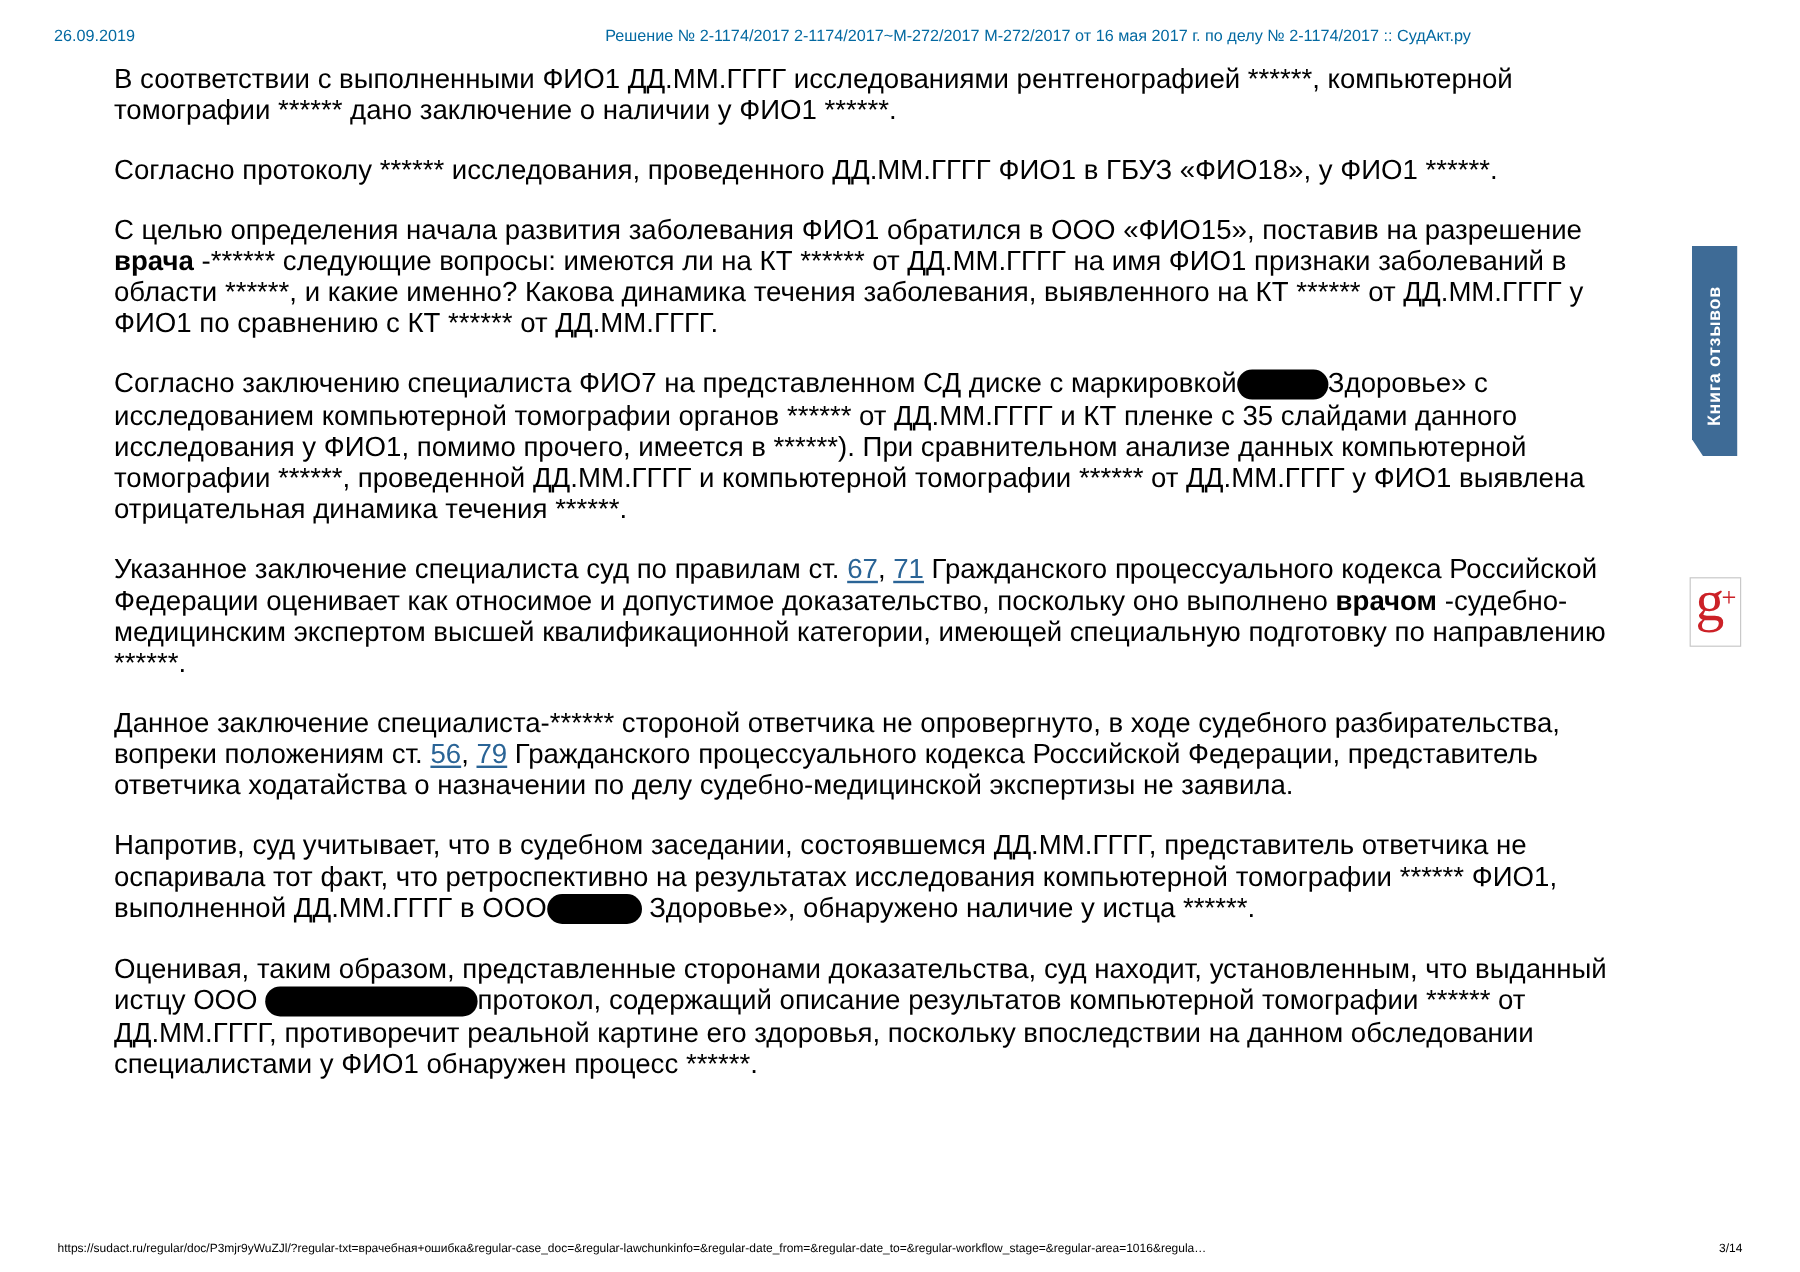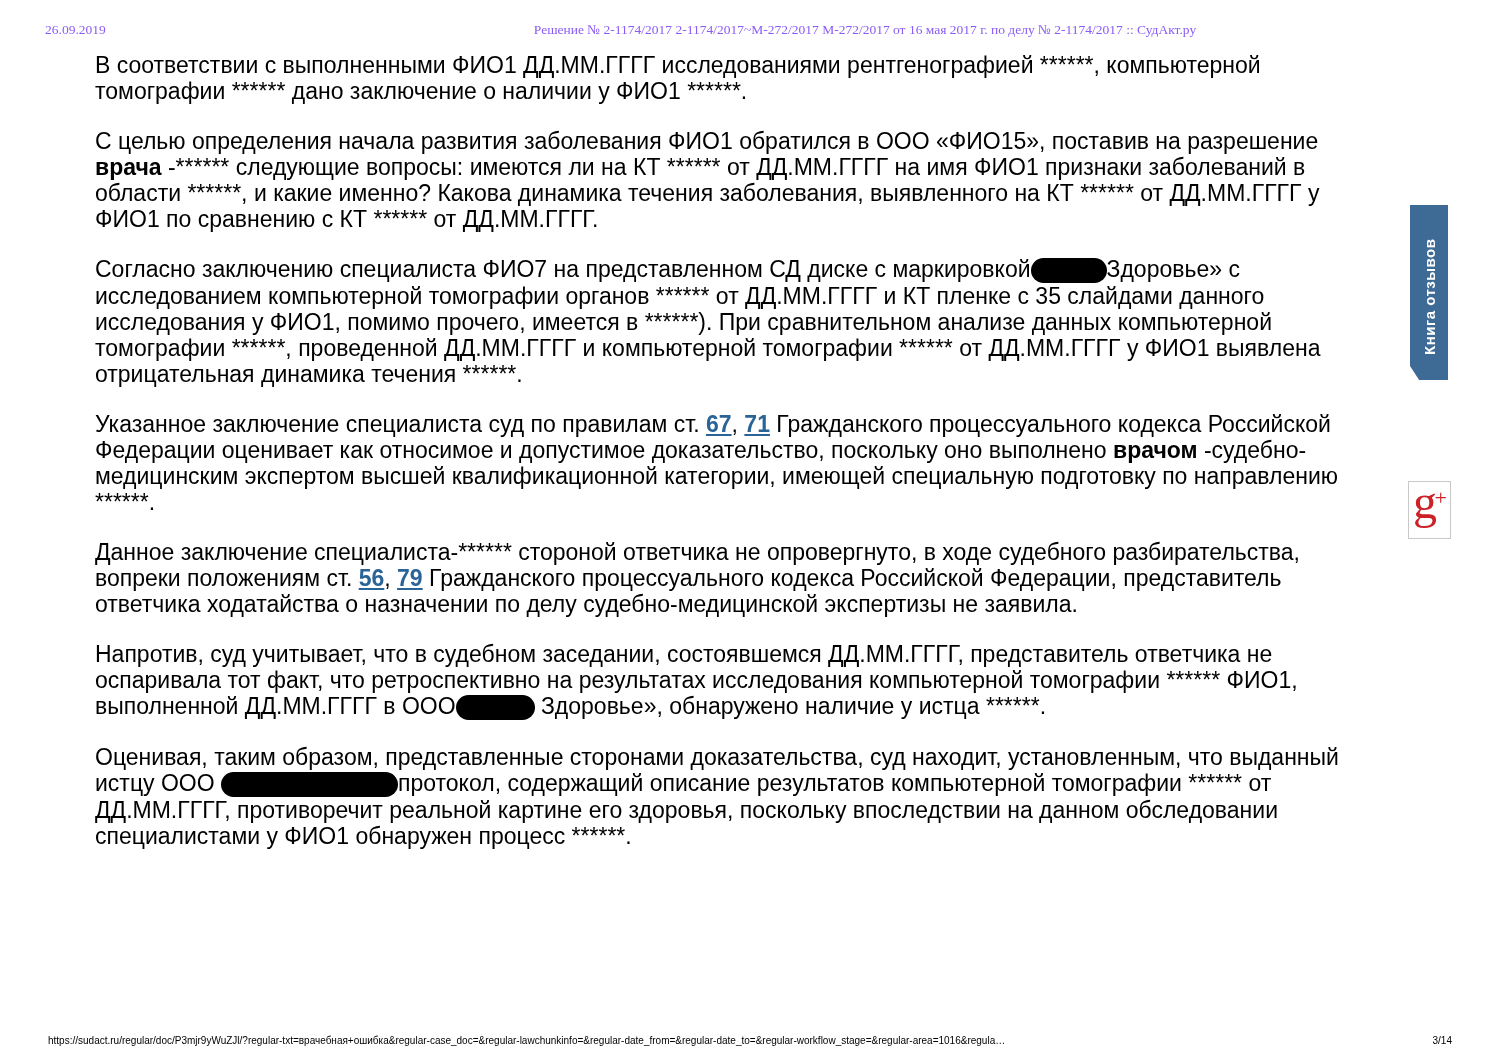--- a/index.html
+++ b/index.html
@@ -4,35 +4,35 @@
 <style>
   * { margin:0; padding:0; box-sizing:border-box; }
   html,body { background:#ffffff; }
   body {
     width:1500px; height:1060px; position:relative; overflow:hidden;
     font-family:"Liberation Sans","DejaVu Sans",sans-serif;
     color:#000;
   }
   .print-header {
     position:absolute; top:22px; left:45px; right:45px; height:18px;
-    font-size:13.5px; color:#8b5cf6;font-family:Liberation Serif, serif;
+    font-size:13.5px; color:#0369a1;
   }
   .print-date { position:absolute; left:0; top:0; }
   .page-title {
     position:absolute; left:820px; top:0; transform:translateX(-50%);
     white-space:nowrap;
     text-align:right;
   }
   .doc {
     position:absolute; top:52px; left:95px; width:1258px;
     font-size:23px; line-height:26px;
   }
   .para { margin:0 0 24px 0; }
   .doc-link {
-    color:var(--link-color,#2a6496); text-decoration:underline; cursor:pointer;font-weight:bold;
+    color:var(--link-color,#2a6496); text-decoration:underline; cursor:pointer;
   }
   .doc b { font-weight:bold; }
   .redaction {
     display:inline-block; height:25px; background:#000;
     border-radius:13px; vertical-align:-6px;
   }
   .feedback-tab {
     position:absolute; left:1410px; top:205px; width:38px; height:175px;
     background:var(--tab-color,#3e6b96); display:block; cursor:pointer;
     clip-path:polygon(0 0, 100% 0, 100% 100%, 24% 100%, 0 92%);
@@ -72,20 +72,21 @@
 </head>
 <body style="--link-color: #2a6496; --tab-color: #3e6b96; --gplus-color: #cc2127;">
 
 <div class="print-header">
   <span class="print-date">26.09.2019</span>
   <span class="page-title">Решение № 2-1174/2017 2-1174/2017~М-272/2017 М-272/2017 от 16 мая 2017 г. по делу № 2-1174/2017 :: СудАкт.ру</span>
 </div>
 
 <main class="doc">
     <p class="para"><span>В соответствии с выполненными ФИО1 ДД.ММ.ГГГГ исследованиями рентгенографией ******, компьютерной томографии ****** дано заключение о наличии у ФИО1 ******.</span></p>
+    <p class="para"><span>Согласно протоколу ****** исследования, проведенного ДД.ММ.ГГГГ ФИО1 в ГБУЗ «ФИО18», у ФИО1 ******.</span></p>
     <p class="para"><span>С целью определения начала развития заболевания ФИО1 обратился в ООО «ФИО15», поставив на разрешение </span><b>врача</b><span> -****** следующие вопросы: имеются ли на КТ ****** от ДД.ММ.ГГГГ на имя ФИО1 признаки заболеваний в области ******, и какие именно? Какова динамика течения заболевания, выявленного на КТ ****** от ДД.ММ.ГГГГ у ФИО1 по сравнению с КТ ****** от ДД.ММ.ГГГГ.</span></p>
     <p class="para"><span>Согласно заключению специалиста ФИО7 на представленном СД диске с маркировкой</span><span class="redaction" style="width: 76px; background: rgb(0, 0, 0);"></span><span>Здоровье» с исследованием компьютерной томографии органов ****** от ДД.ММ.ГГГГ и КТ пленке с 35 слайдами данного исследования у ФИО1, помимо прочего, имеется в ******). При сравнительном анализе данных компьютерной томографии ******, проведенной ДД.ММ.ГГГГ и компьютерной томографии ****** от ДД.ММ.ГГГГ у ФИО1 выявлена отрицательная динамика течения ******.</span></p>
     <p class="para"><span>Указанное заключение специалиста суд по правилам ст. </span><a href="#" class="doc-link">67</a><span>, </span><a href="#" class="doc-link">71</a><span> Гражданского процессуального кодекса Российской Федерации оценивает как относимое и допустимое доказательство, поскольку оно выполнено </span><b>врачом</b><span> -судебно-медицинским экспертом высшей квалификационной категории, имеющей специальную подготовку по направлению ******.</span></p>
     <p class="para"><span>Данное заключение специалиста-****** стороной ответчика не опровергнуто, в ходе судебного разбирательства, вопреки положениям ст. </span><a href="#" class="doc-link">56</a><span>, </span><a href="#" class="doc-link">79</a><span> Гражданского процессуального кодекса Российской Федерации, представитель ответчика ходатайства о назначении по делу судебно-медицинской экспертизы не заявила.</span></p>
     <p class="para"><span>Напротив, суд учитывает, что в судебном заседании, состоявшемся ДД.ММ.ГГГГ, представитель ответчика не оспаривала тот факт, что ретроспективно на результатах исследования компьютерной томографии ****** ФИО1, выполненной ДД.ММ.ГГГГ в ООО</span><span class="redaction" style="width: 79px; background: rgb(0, 0, 0);"></span><span> Здоровье», обнаружено наличие у истца ******.</span></p>
     <p class="para"><span>Оценивая, таким образом, представленные сторонами доказательства, суд находит, установленным, что выданный истцу ООО </span><span class="redaction" style="width: 177px; background: rgb(0, 0, 0);"></span><span>протокол, содержащий описание результатов компьютерной томографии ****** от ДД.ММ.ГГГГ, противоречит реальной картине его здоровья, поскольку впоследствии на данном обследовании специалистами у ФИО1 обнаружен процесс ******.</span></p>
   </main>
 
 <a class="feedback-tab" href="#">
   <span>Книга отзывов</span>

